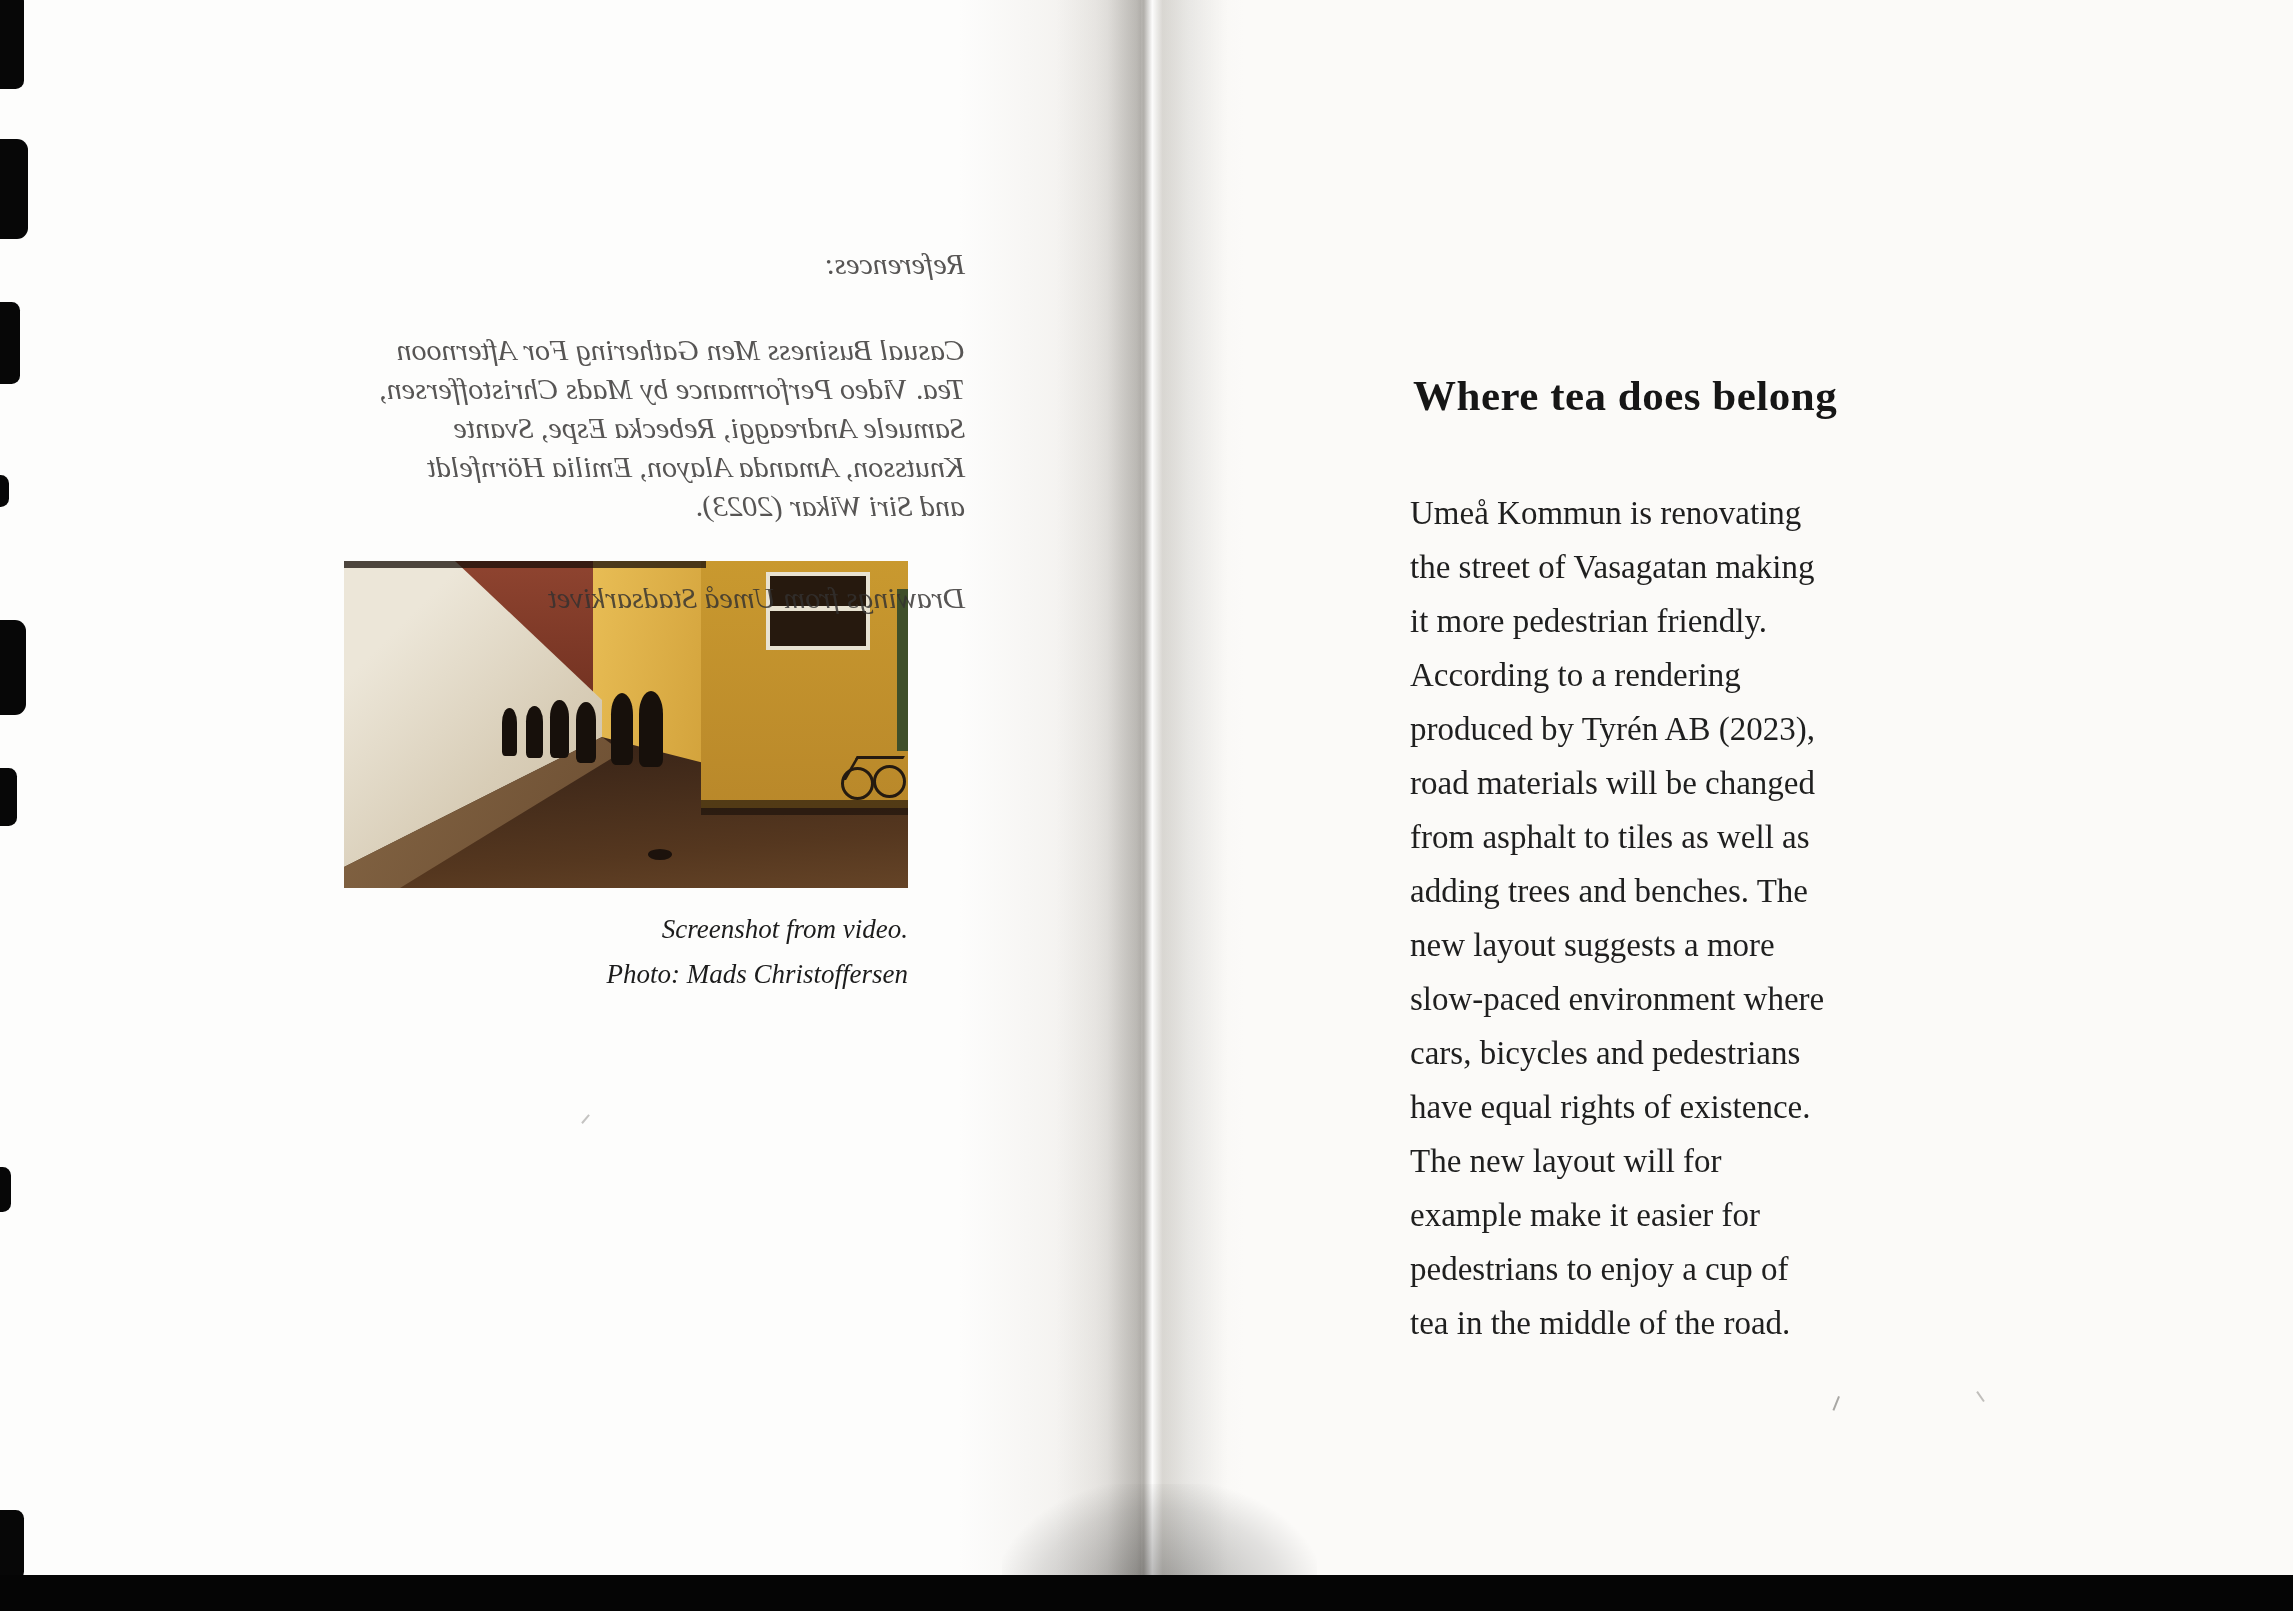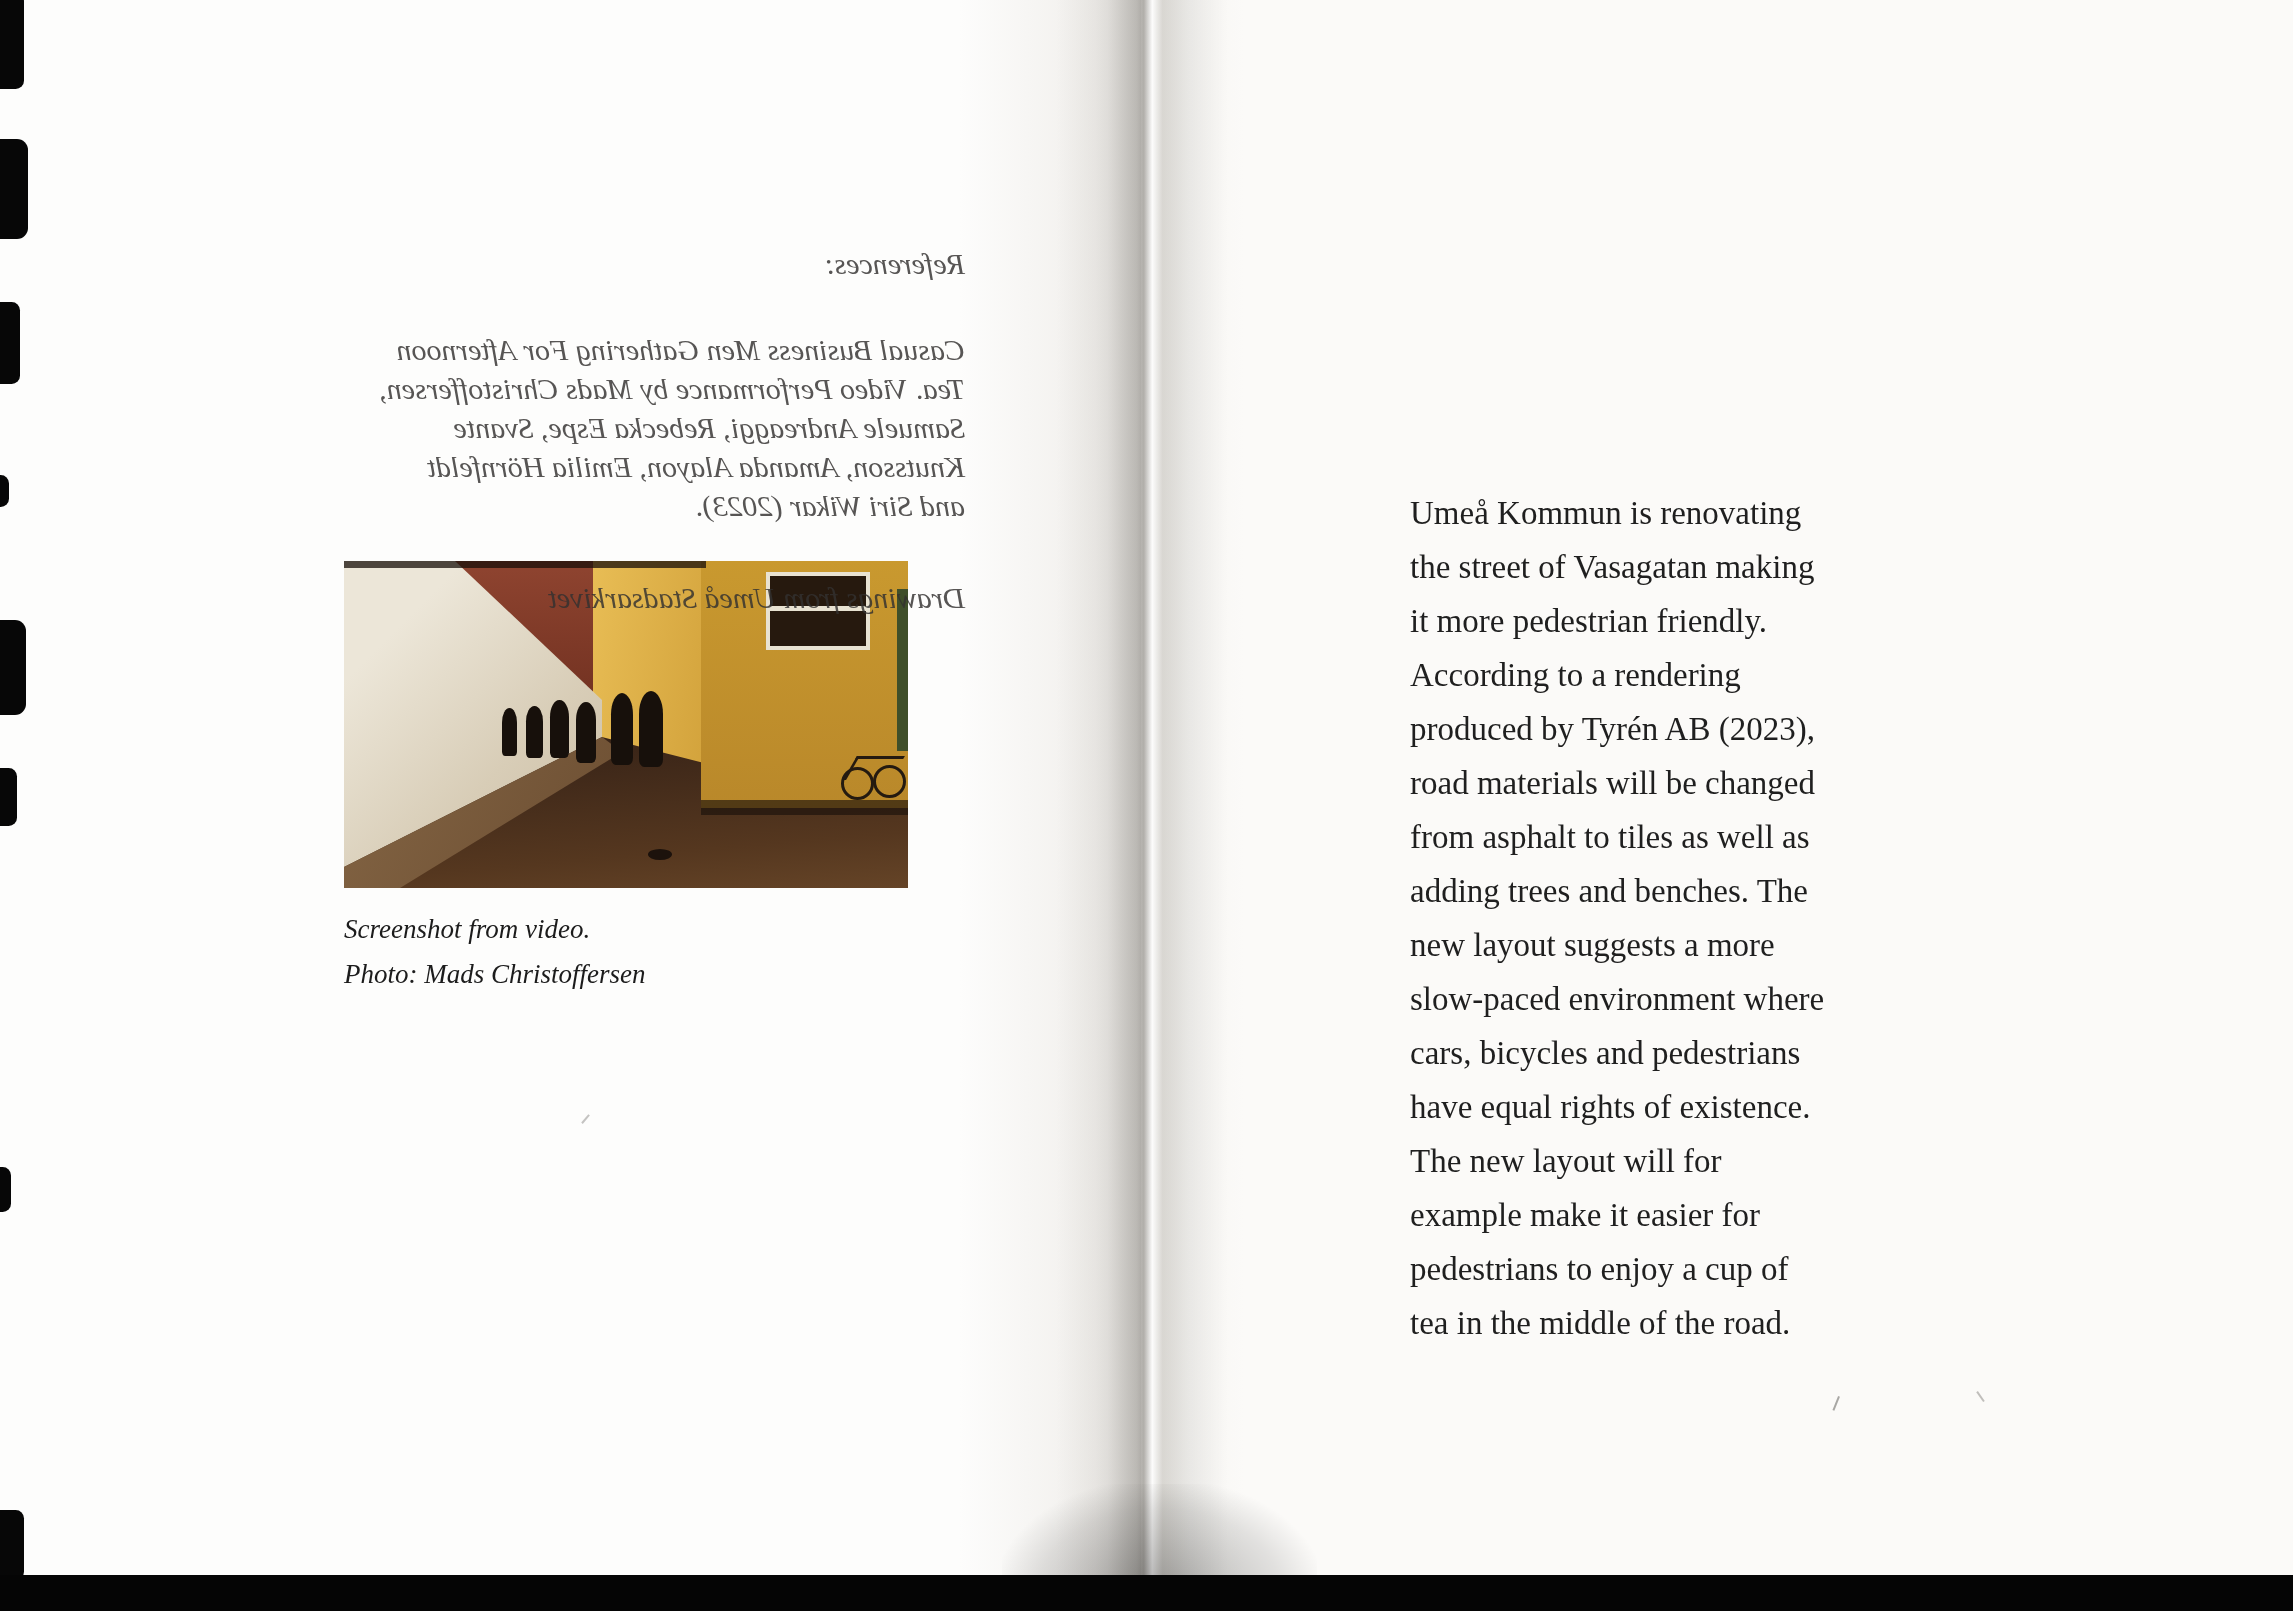--- a/index.html
+++ b/index.html
@@ -88,21 +88,21 @@
   .ph-wheel{width:33px;height:33px;border:3.7px solid #241a10;border-radius:50%;box-sizing:border-box;background:transparent;}
   .w1{left:497px;top:206px;}
   .w2{left:529px;top:204px;}
   .ph-bike-frame{left:506px;top:195px;width:48px;height:24px;border-top:3.7px solid #241a10;border-left:3.7px solid #241a10;transform:skewX(-30deg);box-sizing:border-box;}
   .ph-manhole{left:304px;top:288px;width:24px;height:11px;border-radius:50%;background:#1c120c;}
   .ph-topline{left:0;top:0;width:362px;height:6.5px;background:rgba(24,15,9,0.75);}
 
   
   .caption{
     position:absolute;left:344px;top:907px;width:564px;z-index:2;
-    text-align:left;font-style:italic;font-size:27px;line-height:45px;color:#1c1c1c;
+    text-align:right;font-style:italic;font-size:27px;line-height:45px;color:#1c1c1c;
     white-space:pre;
   }
 
   
   .heading{
     position:absolute;left:272px;top:371px;margin:0;
     font-size:43px;font-weight:bold;color:#161616;letter-spacing:0.5px;
   }
   .body-text{
     position:absolute;left:269px;top:486px;width:649px;
@@ -154,20 +154,21 @@
       <div class="ph ph-bike-frame"></div>
       <div class="ph ph-manhole"></div>
       <div class="ph ph-topline"></div>
     </div>
 
     <div class="caption">Screenshot from video.
 Photo: Mads Christoffersen</div>
   </div>
 
   <div class="page-right">
+    <h2 class="heading">Where tea does belong</h2>
     <div class="body-text">Umeå Kommun is renovating
 the street of Vasagatan making
 it more pedestrian friendly.
 According to a rendering
 produced by Tyrén AB (2023),
 road materials will be changed
 from asphalt to tiles as well as
 adding trees and benches. The
 new layout suggests a more
 slow-paced environment where

